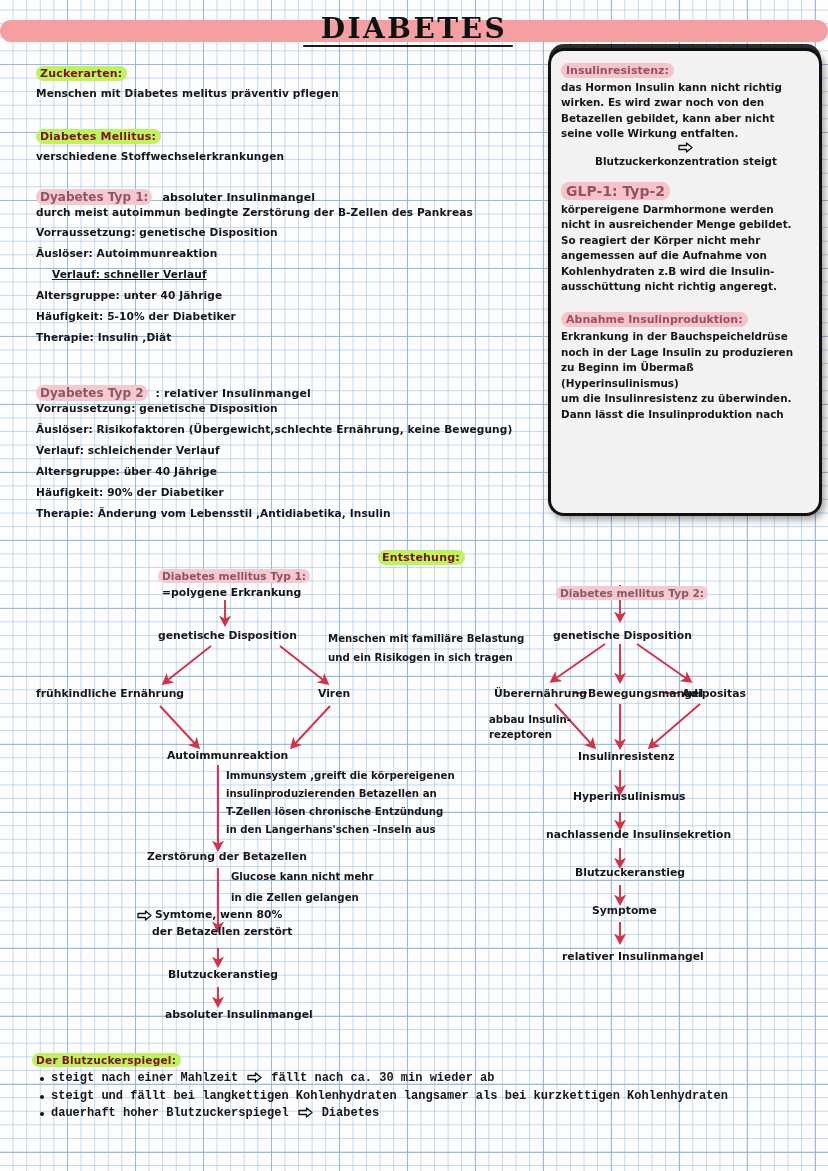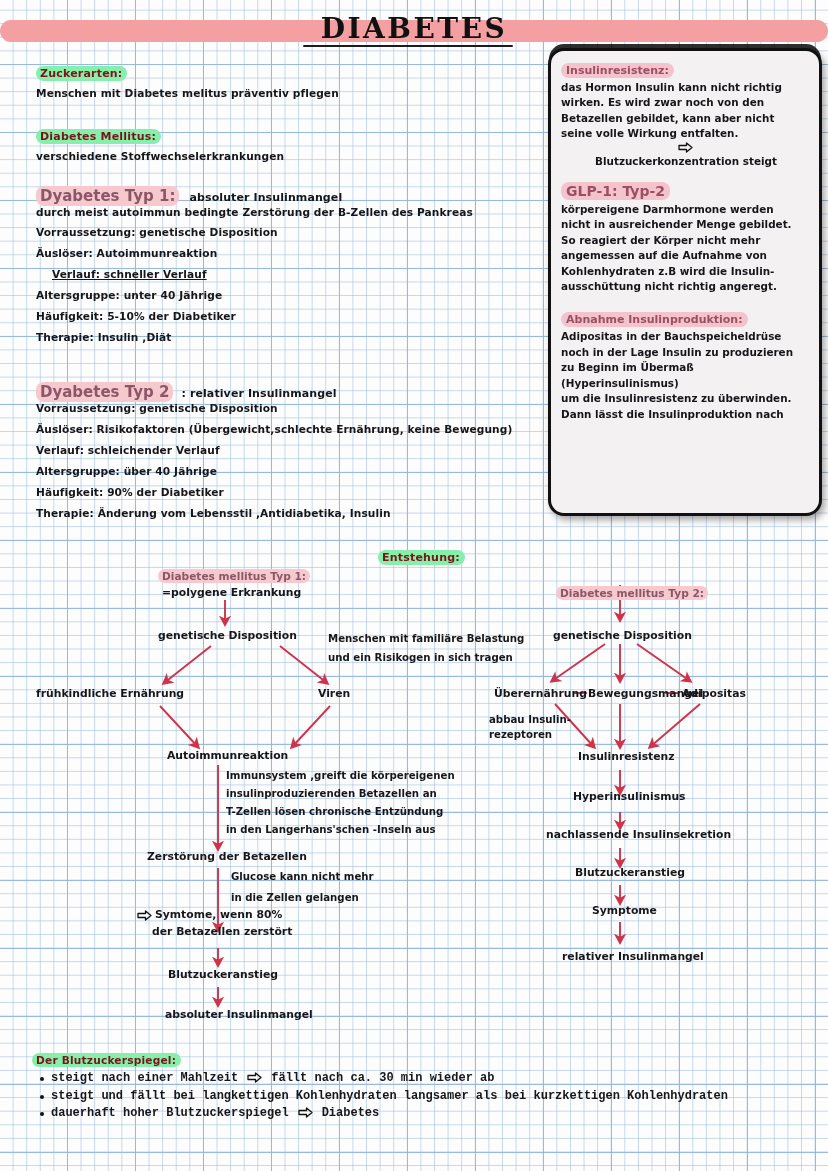--- a/index.html
+++ b/index.html
@@ -40,28 +40,28 @@
     font-family:"DejaVu Serif","Liberation Serif",serif;
     font-size:28px;font-weight:700;color:#111;
     letter-spacing:2.5px;
   }
   #title-underline{
     left:303px;top:45px;width:210px;height:2px;background:#1b1b1b;border-radius:2px;
   }
 
   
   .hl-strong{
-    display:inline-block;background:#86efac;color:#7a1418;
+    display:inline-block;background:#bef264;color:#7a1418;
     padding:1px 5px 1px 4px;border-radius:9px;
     font-size:11px;font-weight:700;letter-spacing:.2px;
   }
   .hl-soft{
     display:inline-block;background:#f6c9ce;color:#8d5668;
     padding:1px 4px;border-radius:8px;
-    font-size:15px;font-weight:700;
+    font-size:12px;font-weight:700;
   }
   .hl-card{
     display:inline-block;background:#f5c3cb;color:#9b4f62;
     padding:1px 5px;border-radius:8px;
     font-size:11px;font-weight:700;
   }
 
   
   #note-card{
     left:548px;top:48px;width:268px;height:462px;
@@ -165,21 +165,21 @@
         <div class="card-line">So reagiert der Körper nicht mehr</div>
         <div class="card-line">angemessen auf die Aufnahme von</div>
         <div class="card-line">Kohlenhydraten z.B wird die Insulin-</div>
         <div class="card-line">ausschüttung nicht richtig angeregt.</div>
       </div>
 
       <div class="card-block" style="margin-top:14px;">
         <div style="margin-bottom:2px;">
           <span class="hl-card">Abnahme Insulinproduktion:</span>
         </div>
-        <div class="card-line">Adipositas in der Bauchspeicheldrüse</div>
+        <div class="card-line">Erkrankung in der Bauchspeicheldrüse</div>
         <div class="card-line">noch in der Lage Insulin zu produzieren</div>
         <div class="card-line">zu Beginn im Übermaß (Hyperinsulinismus)</div>
         <div class="card-line">um die Insulinresistenz zu überwinden.</div>
         <div class="card-line">Dann lässt die Insulinproduktion nach</div>
       </div>
     </div>
   </div>
 
   <svg id="flow-svg">
     <defs>

